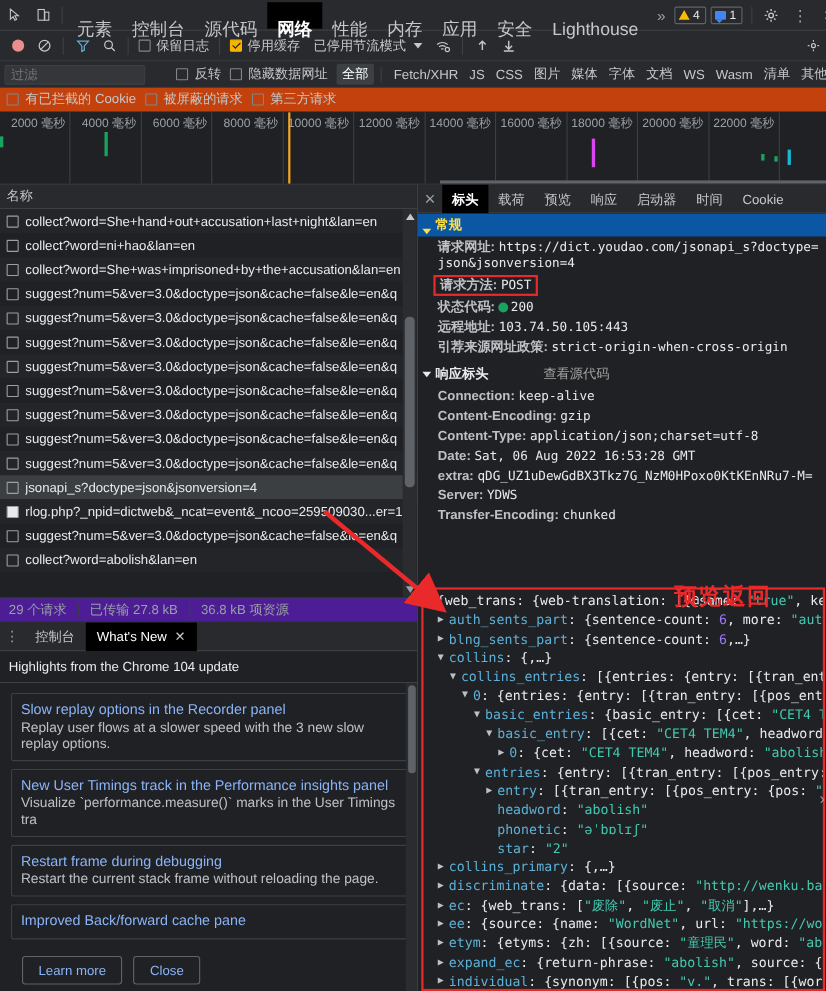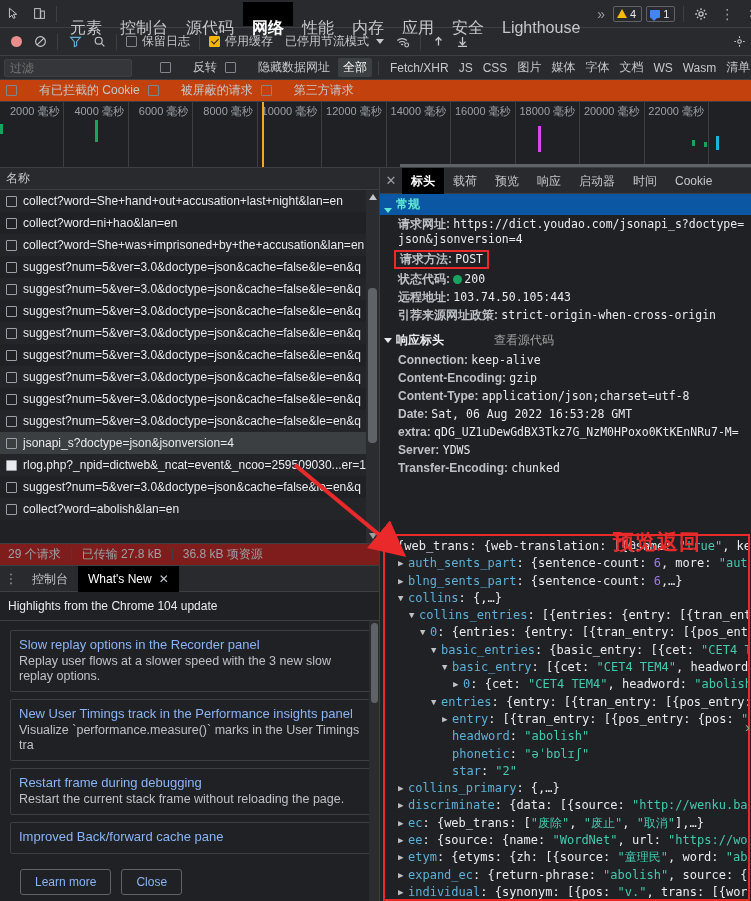--- a/index.html
+++ b/index.html
@@ -54,21 +54,21 @@
   
   .filter-bar {
     height:24px; background:#292a2d; display:flex;align-items:center;
     border-bottom:1px solid #3c4043; flex:none; font-size:12px; color:#c5c7ca; padding-left:4px;
   }
   .filter-input {
     width:128px;height:18px;background:#35363a;border:1px solid #3c4043;border-radius:2px;
     color:#9aa0a6;font-size:12px;padding:0 5px;font-family:"Liberation Sans",sans-serif;outline:none;flex:none;
   }
   .fb-gap{flex:0 0 28px;}
-  .fb-check { display:flex;align-items:center;gap:22px;cursor:pointer;white-space:nowrap;flex:none;margin-right:8px;}
+  .fb-check { display:flex;align-items:center;gap:6px;cursor:pointer;white-space:nowrap;flex:none;margin-right:8px;}
   .type-sep{width:1px;height:14px;background:#3c4043;margin:0 6px;flex:none;}
   .type-item{padding:1px 5px;cursor:pointer;white-space:nowrap;flex:none;border-radius:2px;}
   .type-item.active{background:#3c4043;color:#fff;}
 
   .filter-bar2 {
     height:22px;background:#c2410c;display:flex;align-items:center;
     border-bottom:1px solid #3c4043;flex:none;font-size:12px;color:#c5c7ca;padding-left:6px;
   }
 
   
@@ -93,21 +93,21 @@
   .req-row.selected{background:#3c3f41;}
   .req-cb{width:11px;height:11px;border:1px solid #9aa0a6;border-radius:1px;margin-right:6px;flex:none;background:transparent;}
   .req-cb.filled{background:#e8eaed;}
   .req-name{overflow:hidden;text-overflow:clip;}
   .list-scroll{position:absolute;right:0;top:0;bottom:0;width:13px;background:#2b2c2f;}
   .ls-thumb{position:absolute;left:2px;width:9px;background:#5f6368;border-radius:4px;}
   .ls-arrow{position:absolute;left:3px;width:0;height:0;border-left:4px solid transparent;border-right:4px solid transparent;}
   .ls-up{top:4px;border-bottom:6px solid #c5c7ca;}
   .ls-dn{bottom:4px;border-top:6px solid #9aa0a6;}
 
-  .status-bar{height:22px;background:#7f1d1d;border-top:1px solid #3c4043;display:flex;align-items:center;gap:0;padding-left:8px;font-size:12px;color:#9aa0a6;flex:none;}
+  .status-bar{height:22px;background:#4c1d95;border-top:1px solid #3c4043;display:flex;align-items:center;gap:0;padding-left:8px;font-size:12px;color:#9aa0a6;flex:none;}
   .sb-item{padding:0 10px 0 0;white-space:nowrap;}
   .sb-div{width:1px;height:13px;background:#3c4043;margin-right:10px;}
 
   
   .drawer{height:336px;flex:none;background:#202124;border-top:1px solid #3c4043;display:flex;flex-direction:column;}
   .drawer-tabs{height:26px;background:#292a2d;display:flex;align-items:center;border-bottom:1px solid #3c4043;flex:none;}
   .dw-dots{width:22px;display:flex;align-items:center;justify-content:center;color:#9aa0a6;font-size:13px;cursor:pointer;flex:none;}
   .dw-tab{font-size:12px;color:#c5c7ca;padding:0 10px;height:26px;line-height:26px;cursor:pointer;white-space:nowrap;flex:none;}
   .dw-tab.active{background:#000;color:#fff;display:flex;align-items:center;gap:7px;}
   .dw-close{font-size:12px;color:#c5c7ca;cursor:pointer;}
@@ -121,21 +121,21 @@
   .wn-scroll{position:absolute;right:0;top:0;bottom:0;width:10px;background:#2b2c2f;}
   .wn-thumb{position:absolute;left:1.5px;top:2px;width:7px;height:80px;background:#5f6368;border-radius:4px;}
 
   
   .det-tabs{height:26px;background:#292a2d;display:flex;align-items:center;border-bottom:1px solid #3c4043;flex:none;}
   .dt-close{width:22px;height:26px;display:flex;align-items:center;justify-content:center;color:#9aa0a6;font-size:13px;cursor:pointer;flex:none;}
   .dt-tab{font-size:12px;color:#c5c7ca;padding:0 9px;height:26px;line-height:26px;cursor:pointer;white-space:nowrap;flex:none;}
   .dt-tab.active{background:#000;color:#fff;font-weight:bold;}
 
   .det-body{flex:none;height:340px;overflow:hidden;background:#202124;font-size:12px;position:relative;}
-  .sec-head{background:#0b57a4;color:#5eead4;font-weight:bold;font-size:12px;padding:2px 4px;display:flex;align-items:flex-end;gap:4px;cursor:pointer;}
+  .sec-head{background:#0b57a4;color:#fde047;font-weight:bold;font-size:12px;padding:2px 4px;display:flex;align-items:flex-end;gap:4px;cursor:pointer;}
   .sec-head.plain{background:transparent;color:#e8eaed;}
   .tri{width:0;height:0;border-left:4px solid transparent;border-right:4px solid transparent;border-top:5px solid currentColor;flex:none;}
   .kv{padding:1.5px 4px 1.5px 18px;line-height:15px;color:#e8eaed;font-family:"DejaVu Sans Mono",monospace;font-size:11.5px;word-break:break-all;}
   .kv .k{color:#bdc1c6;font-family:"Liberation Sans",sans-serif;font-size:12px;font-weight:bold;}
   .kv .v{color:#e8eaed;}
   .resp-head-row{display:flex;align-items:center;gap:4px;}
   .view-src{color:#a3a3a3;font-size:12px;margin-left:46px;cursor:pointer;font-weight:normal;}
   .status-dot{display:inline-block;width:9px;height:9px;border-radius:50%;background:#1aa260;vertical-align:-1px;margin-right:2px;}
 
   .hl-box{border:2px solid #ea2a2a;display:inline-block;padding:0px 4px;margin-left:-4px;}

